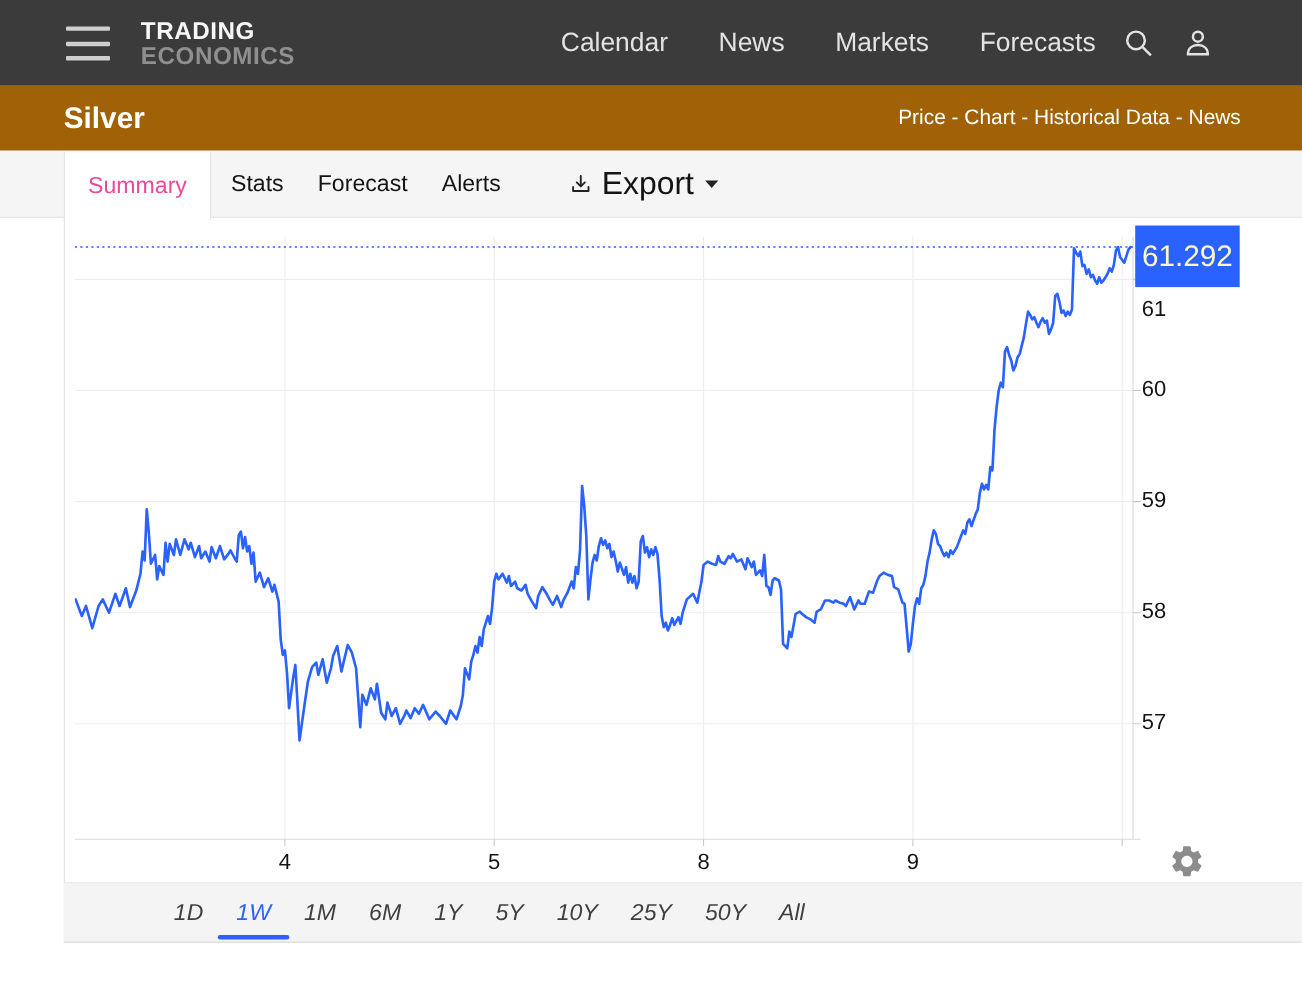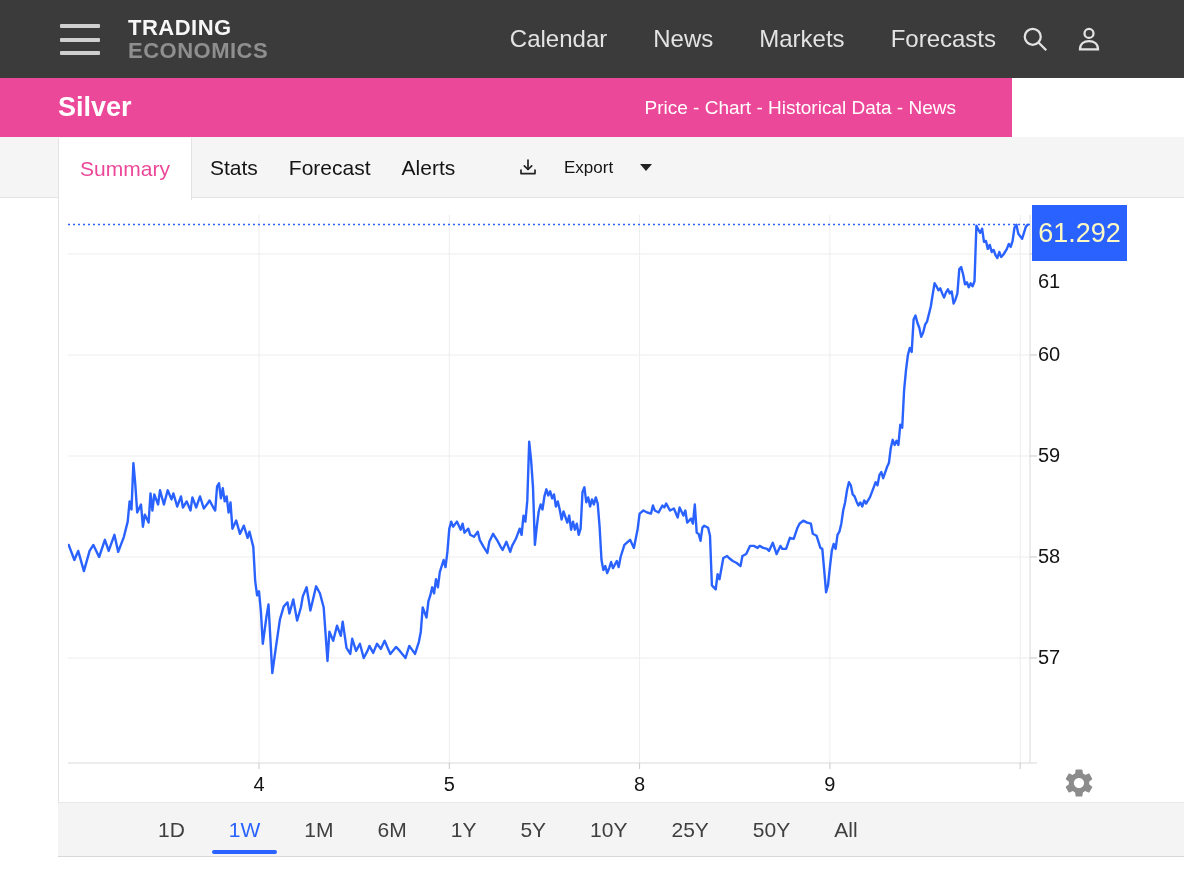--- a/index.html
+++ b/index.html
@@ -15,57 +15,57 @@
   .logo { position:absolute; left:128px; top:16px; line-height:23px;
     font-weight:bold; font-size:22px; letter-spacing:.5px; }
   .logo .l1 { color:#f7f7f7; }
   .logo .l2 { color:#8f8f8f; }
   .topnav { position:absolute; right:80px; top:0; height:78px;
     display:flex; align-items:center; gap:24px; }
   .nav-item { color:#e3e3e3; font-size:24px; cursor:pointer; }
   .topnav svg { display:block; cursor:pointer; }
 
   
-  .titlebar { position:absolute; left:0; top:78px; width:1012px; height:59px;
-    background:#ec4899; display:flex; align-items:center; }
+  .titlebar { position:absolute; left:0; top:78px; width:1184px; height:59px;
+    background:#a16207; display:flex; align-items:center; }
   .page-title { position:absolute; left:58px; color:#fff; font-size:27px; }
   .crumbs { position:absolute; right:56px; color:#fff; font-size:19px; }
   .crumbs span.link { cursor:pointer; }
 
   
   .tabrow { position:absolute; left:0; top:137px; width:1184px; height:61px;
     background:#f5f5f5; border-bottom:1px solid #e3e3e3; }
   .tab { position:absolute; top:0; height:61px; display:flex; align-items:center;
     font-size:21px; color:#141414; cursor:pointer; }
   .tab.active { left:58px; width:134px; top:1px; height:62px; background:#fff;
     border-left:1px solid #e3e3e3; border-right:1px solid #e3e3e3;
     color:#ec4899; justify-content:center; z-index:2; }
   .plain-tabs { position:absolute; left:210px; top:0; height:61px;
     display:flex; gap:31px; }
   .export-btn { position:absolute; left:516px; top:0; height:61px;
-    display:flex; align-items:center; gap:24px; font-size:17px; color:#141414; cursor:pointer; }
+    display:flex; align-items:center; gap:7px; font-size:29px; color:#141414; cursor:pointer; }
   .caret { width:0; height:0; border-left:6px solid transparent;
     border-right:6px solid transparent; border-top:7px solid #222; margin-left:3px; }
 
   
   .card { position:absolute; left:58px; top:198px; width:1126px; height:659px;
     background:#fff; border-left:1px solid #e3e3e3; }
   .plot-svg { position:absolute; left:68px; top:215px; }
   .ylabel { position:absolute; width:60px; font-size:20px; color:#141414; text-align:left; }
   .xlabel { position:absolute; width:60px; font-size:20px; color:#141414; text-align:center; }
   .price-badge { position:absolute; left:1032px; top:205px; width:95px; height:56px;
     color:#fef9c3; font-size:27px; font-weight:500;
     display:flex; align-items:center; justify-content:center; }
   .gear { position:absolute; left:1062px; top:766px; width:34px; height:34px;
     color:#8c8c8c; cursor:pointer; }
 
   
   .toolbar { position:absolute; left:58px; top:802px; width:1126px; height:55px;
     background:#f4f4f4; border-top:1px solid #e9e9e9; border-bottom:1px solid #d8d8d8;
-    display:flex; align-items:center; gap:44px; padding-left:100px; }
+    display:flex; align-items:center; gap:30px; padding-left:100px;font-style:italic; }
   .range { font-size:21px; color:#3f3f3f; cursor:pointer; position:relative; }
   .range.active { color:#2962ff; }
   .range.active::after { content:""; position:absolute; left:-17px; right:-17px;
     bottom:-12px; height:4px; border-radius:2px; background:#2962ff; }
 </style>
 </head>
 <body>
 
 <header class="topbar">
   <div class="burger">

